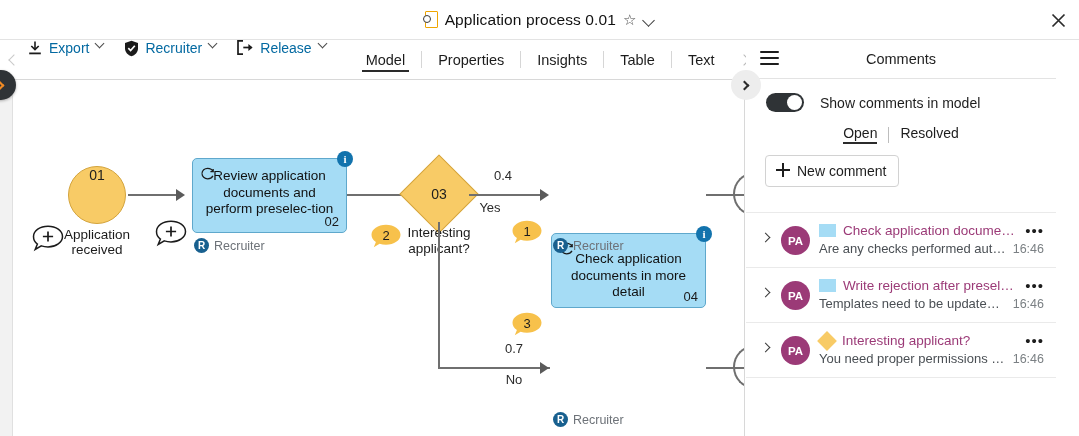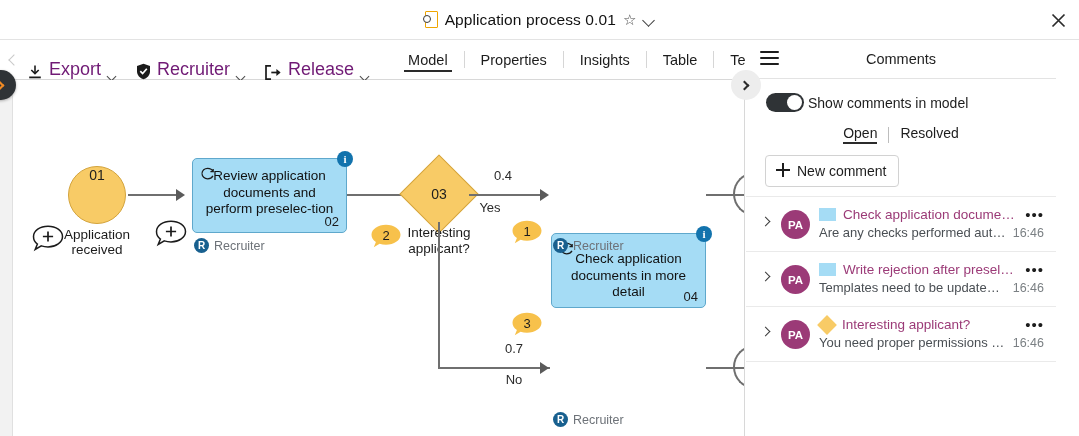--- a/index.html
+++ b/index.html
@@ -52,23 +52,23 @@
   .tb-back{
     width:26px; height:40px; display:flex; align-items:center; justify-content:center;
     margin-left:10px;
   }
   .tb-back i{
     display:block; width:8px; height:8px;
     border-left:1.6px solid #c9c9c9; border-bottom:1.6px solid #c9c9c9;
     transform:rotate(45deg);
   }
   .tb-item{
-    display:flex; align-items:flex-end; gap:6px;
+    display:flex; align-items:flex-start; gap:6px;
     height:40px; padding:0 9px; cursor:pointer;
-    font-size:18px; color:#701a75;
+    font-size:14px; color:#0369a1;
   }
   .tb-item .lbl{ white-space:nowrap; }
   .caret{ width:10px; height:7px; position:relative; margin-left:1px;}
   .caret:before{
     content:""; position:absolute; left:0; top:0;
     width:6px; height:6px; border-right:1.4px solid #4a4a4a; border-bottom:1.4px solid #4a4a4a;
     transform:rotate(45deg);
   }
   .tabs{ display:flex; align-items:center; height:40px; margin-left:12px; }
   .tab{
@@ -213,42 +213,42 @@
   .panel-head{
     position:relative; height:39px; border-bottom:1px solid #e3e3e3;
     display:flex; align-items:center; justify-content:center;
   }
   .panel-head .ttl{ font-size:14.5px; color:#222; }
   .hamburger{
     position:absolute; left:14px; top:11px; width:19px; height:15px; cursor:pointer;
   }
   .hamburger b{ display:block; height:2.3px; background:#1d1d1d; margin-bottom:3.5px; border-radius:1px;}
   .toggle-row{
-    display:flex; align-items:center; gap:4px; padding:14px 0 0 20px;
+    display:flex; align-items:center; gap:16px; padding:14px 0 0 20px;
   }
   .switch{
     width:38px; height:19px; border-radius:10px; background:#2f3336;
     position:relative; cursor:pointer; flex:0 0 auto;
   }
   .switch i{
     position:absolute; right:2px; top:2px; width:15px; height:15px;
     border-radius:50%; background:#fff;
   }
   .toggle-lbl{ font-size:14px; color:#1d1d1d; }
   .filter-row{
     display:flex; align-items:center; justify-content:center; gap:11px;
     margin-top:13px;
   }
   .filter{ font-size:14px; color:#1d1d1d; cursor:pointer; position:relative; padding-bottom:3px;}
   .filter.active:after{
     content:""; position:absolute; left:0; right:0; bottom:0; height:1.6px; background:#2b2b2b;
   }
   .filter-sep{ width:1px; height:16px; background:#bdbdbd; }
   .newcomment{
-    margin:11px 0 0 19px; display:inline-flex; gap:7px;
+    margin:11px 0 16px 19px; display:inline-flex; gap:7px;
     border:1px solid #d2d2d2; border-radius:4px; background:#fff;
     padding:7px 12px 7px 10px; font-size:14px; color:#1d1d1d; cursor:pointer;
   }
   .plus{ position:relative; width:14px; height:14px; flex:0 0 auto;}
   .plus:before,.plus:after{
     content:""; position:absolute; background:#1d1d1d;
   }
   .plus:before{ left:0; top:6px; width:14px; height:1.8px; }
   .plus:after{ left:6px; top:0; width:1.8px; height:14px; }
 

